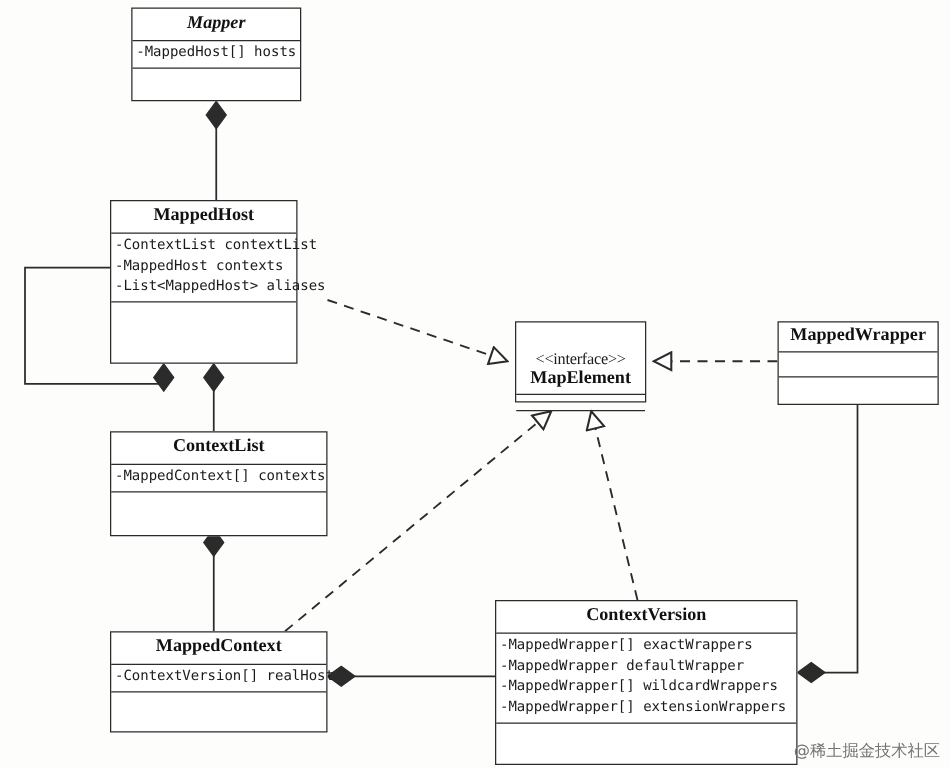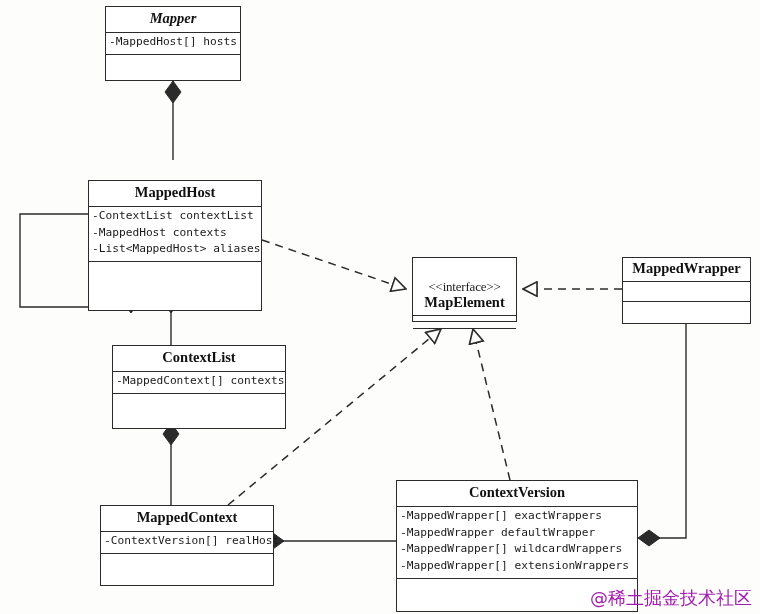--- a/index.html
+++ b/index.html
@@ -68,22 +68,22 @@
     padding-left: 3px;
   }
   .cls-ops {
     box-sizing: border-box;
   }
   .watermark {
     position: absolute;
     right: 8px;
     bottom: 4px;
     font-family: "DejaVu Sans", sans-serif;
-    font-size: 18px;
-    color: #a21caf;
+    font-size: 13px;
+    color: #737373;
     white-space: nowrap;
     z-index: 3;
     margin-top: 44px;
   }
 </style>
 </head>
 <body>
 
 <div id="canvas">
 
@@ -144,43 +144,43 @@
   <div class="uml-class" style="left:105px; top:6px; width:136px; height:75px;">
     <div class="cls-name" style="height:26px;font-style:italic;">
       <span>Mapper</span>
     </div>
     <div class="cls-attrs" style="height:22px;">
       <div class="attr">-MappedHost[] hosts</div>
     </div>
     <div class="cls-ops"></div>
   </div>
 
-  <div class="uml-class" style="left:88px; top:160px; width:174px; height:131px;margin-top:20px;">
+  <div class="uml-class" style="left:88px; top:160px; width:150px; height:131px;">
     <div class="cls-name" style="height:26px;">
       <span>MappedHost</span>
     </div>
     <div class="cls-attrs" style="height:55px;">
       <div class="attr">-ContextList contextList</div>
       <div class="attr">-MappedHost contexts</div>
       <div class="attr">-List&lt;MappedHost&gt; aliases</div>
     </div>
     <div class="cls-ops"></div>
   </div>
 
-  <div class="uml-class" style="left:88px; top:345px; width:174px; height:84px;margin-left:24px;">
+  <div class="uml-class" style="left:88px; top:345px; width:174px; height:84px;">
     <div class="cls-name" style="height:26px;">
       <span>ContextList</span>
     </div>
     <div class="cls-attrs" style="height:22px;">
       <div class="attr">-MappedContext[] contexts</div>
     </div>
     <div class="cls-ops"></div>
   </div>
 
-  <div class="uml-class" style="left:100px; top:505px; width:174px; height:81px;">
+  <div class="uml-class" style="left:88px; top:505px; width:174px; height:81px;">
     <div class="cls-name" style="height:26px;">
       <span>MappedContext</span>
     </div>
     <div class="cls-attrs" style="height:22px;">
       <div class="attr">-ContextVersion[] realHost</div>
     </div>
     <div class="cls-ops"></div>
   </div>
 
   <div class="uml-class" style="left:412px; top:257px; width:105px; height:65px;">

